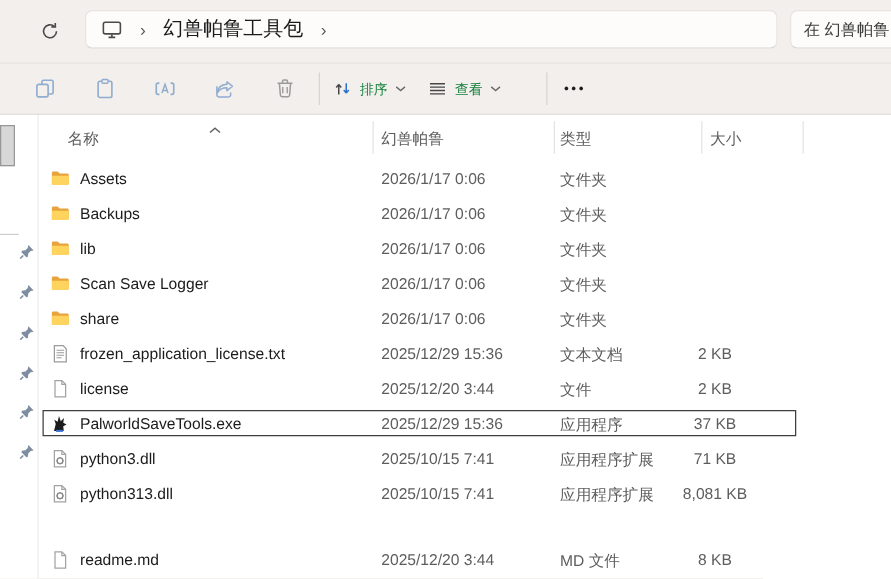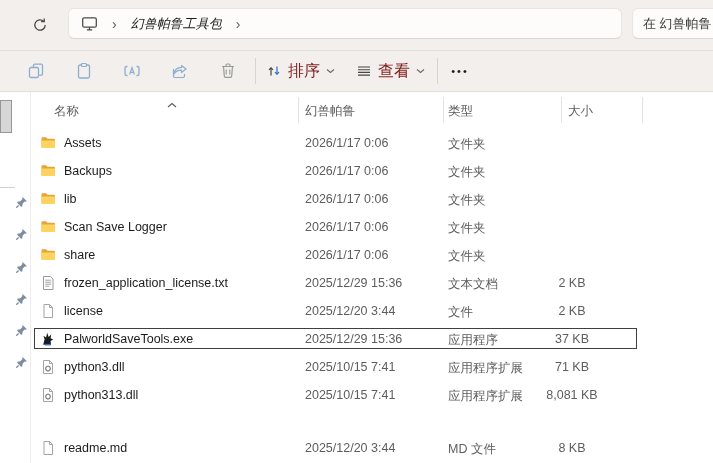--- a/index.html
+++ b/index.html
@@ -11,33 +11,33 @@
   
   .topbar{position:absolute;left:0;top:0;width:713px;height:50px;background:#f2efec;border-bottom:1px solid #e2dfdb;}
   .iconbtn{display:flex;align-items:center;justify-content:center;}
   .refresh{position:absolute;left:29px;top:14px;width:22px;height:22px;}
   .addressbar{
     position:absolute;left:68px;top:8px;width:554px;height:31px;
     background:#fdfcfb;border:1px solid #e7e4e1;border-bottom-color:#d9d6d2;
     border-radius:6px;display:flex;align-items:center;box-sizing:border-box;padding-left:12px;
   }
   .crumb-sep{color:#5a5a5a;font-size:14px;padding:0 14px;line-height:1;}
-  .crumb-text{font-size:13px;color:#1b1b1b;font-style:italic;}
+  .crumb-text{font-size:16px;color:#1b1b1b;}
   .searchbox{
     position:absolute;left:632px;top:8px;width:130px;height:31px;
     background:#fdfcfb;border:1px solid #e7e4e1;border-bottom-color:#d9d6d2;
     border-radius:6px;display:flex;align-items:center;box-sizing:border-box;padding-left:10px;overflow:hidden;
   }
   .searchbox span{font-size:13px;color:#3d3d3d;white-space:nowrap;}
   
   .toolbar{position:absolute;left:0;top:51px;width:713px;height:40px;background:#f2efec;border-bottom:1px solid #e2dfdb;}
   .tbtn{position:absolute;top:6px;width:28px;height:28px;border-radius:4px;}
   .tsep{position:absolute;top:7px;width:1px;height:26px;background:#d8d5d1;}
   .tgroup{position:absolute;top:6px;height:28px;display:flex;align-items:center;gap:6px;}
-  .tlabel{font-size:16px;color:#7f1d1d;}
+  .tlabel{font-size:11px;color:#15803d;}
   .dots{font-size:11px;letter-spacing:2px;color:#1b1b1b;}
   
   .main{position:absolute;left:0;top:92px;width:713px;height:371px;background:#ffffff;}
   .rail{position:absolute;left:0;top:0;width:30px;height:371px;background:#ffffff;border-right:1px solid #ededeb;}
   .rail-thumb{position:absolute;left:0;top:8px;width:12px;height:33px;background:#d7d7d7;border:1px solid #979797;box-sizing:border-box;}
   .rail-hr{position:absolute;left:0;top:95px;width:15px;height:1px;background:#d0d0d0;}
   .pin{position:absolute;left:15px;width:13px;height:13px;}
   .content{position:absolute;left:31px;top:0;width:682px;height:371px;}
   .sort-caret{position:absolute;left:136px;top:2px;}
   .colhead{position:absolute;top:11px;font-size:12.5px;color:#5d5d5d;cursor:default;}
@@ -123,21 +123,21 @@
           </svg>
       </span>
       <span class="tlabel">排序</span>
       <span class="iconbtn">
         <svg width="9" height="6" viewBox="0 0 9 6">
             <path d="M1 1.5l3.5 3L8 1.5" fill="none" stroke="#6a6a6a" stroke-width="1.1"></path>
           </svg>
       </span>
     </div>
 
-    <div class="tgroup" style="left:356px;text-align:right;">
+    <div class="tgroup" style="left:342px;text-align:right;">
       <span class="iconbtn">
         <svg width="16" height="16" viewBox="0 0 16 16">
             <path d="M2 4h12M2 6.7h12M2 9.4h12M2 12.1h12" stroke="#474747" stroke-width="1.1"></path>
           </svg>
       </span>
       <span class="tlabel">查看</span>
       <span class="iconbtn">
         <svg width="9" height="6" viewBox="0 0 9 6">
             <path d="M1 1.5l3.5 3L8 1.5" fill="none" stroke="#6a6a6a" stroke-width="1.1"></path>
           </svg>

